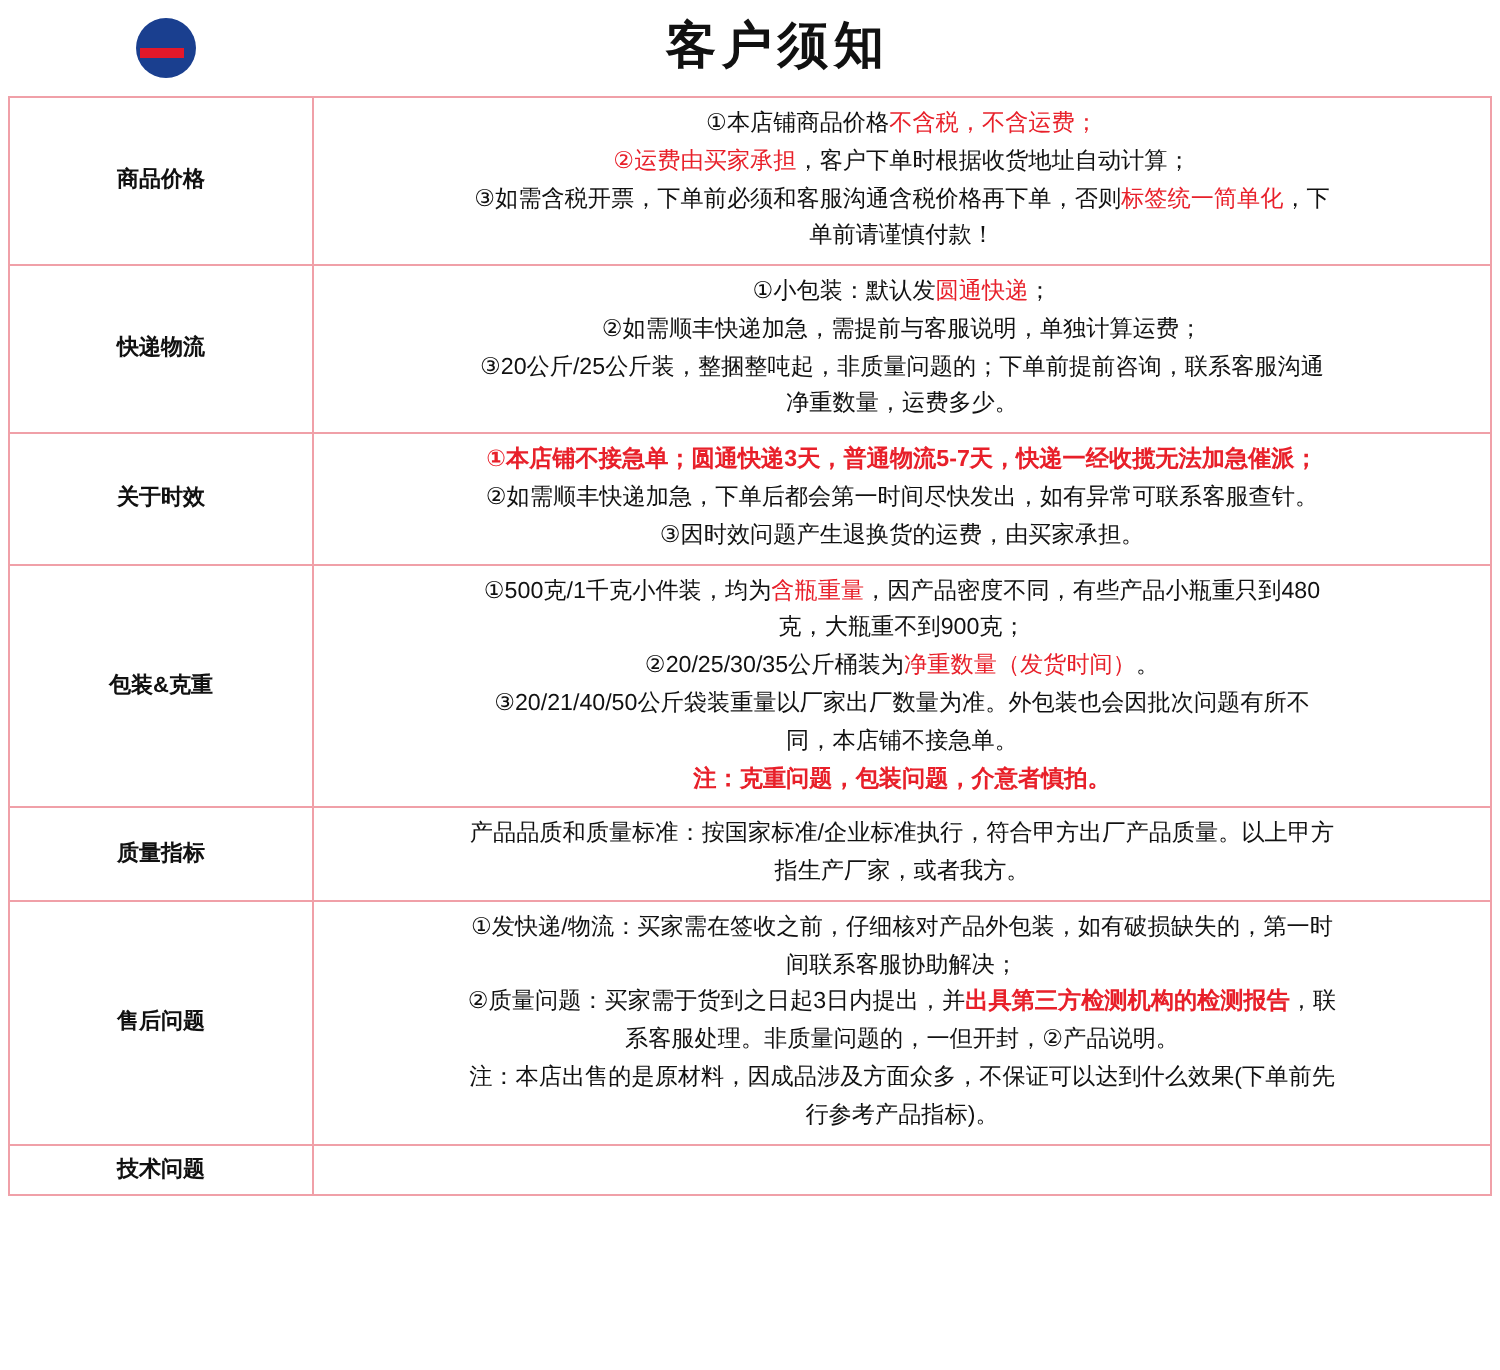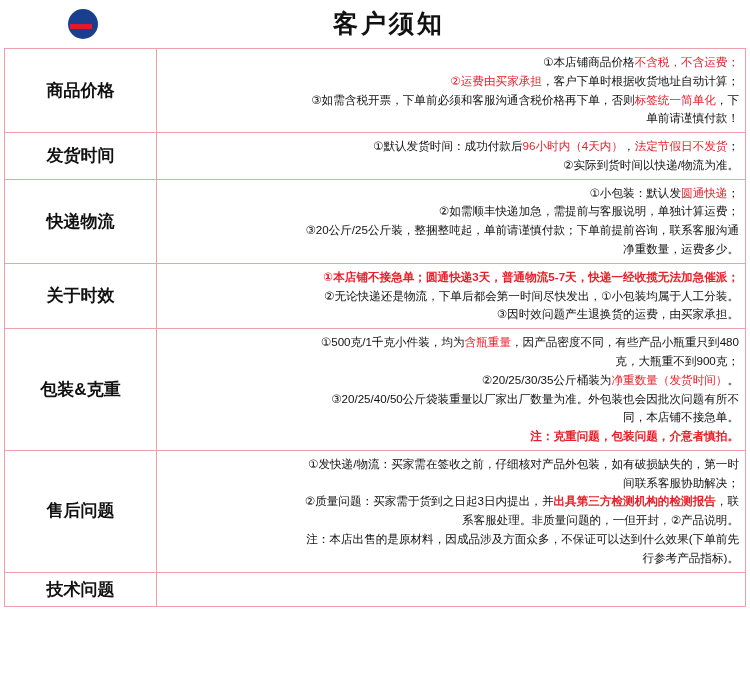--- a/index.html
+++ b/index.html
@@ -35,29 +35,29 @@
   table.notice td{
     border:1px solid #f0a0a8;
     vertical-align:middle;
     padding:4px 6px;
     box-sizing:border-box;
   }
   td.label{
     width:152px;
     text-align:center;
     font-weight:bold;
-    font-size:17px;
+    font-size:11px;
     color:#111;
     line-height:1.5;
   }
   td.content{
     font-size:11.6px;
     line-height:1.62;
     color:#222;
-    text-align:right;
+    text-align:center;
     margin-top:10px;
   }
   .content p{margin:0;padding:0;}
   .red{color:#e8202a;}
   .redb{color:#e8202a;font-weight:bold;}
   .blk{color:#111;}
 </style>
 </head>
 <body>
 
@@ -80,52 +80,52 @@
         <tr>
           <td class="label">商品价格</td>
           <td class="content">
             <p><span class="blk">①本店铺商品价格</span><span class="red">不含税，不含运费；</span></p>
             <p><span class="red">②</span><span class="red">运费由买家承担</span><span class="blk">，客户下单时根据收货地址自动计算；</span></p>
             <p><span class="blk">③如需含税开票，下单前必须和客服沟通含税价格再下单，否则</span><span class="red">标签统一简单化</span><span class="blk">，下</span></p>
             <p><span class="blk">单前请谨慎付款！</span></p>
           </td>
         </tr>
         <tr>
-          <td class="label">发货时间</td>
-          <td class="content">
-            <p><span class="blk">①默认发货时间：成功付款后</span><span class="red">96小时内（4天内）</span><span class="blk">，</span><span class="red">法定节假日不发货</span><span class="blk">；</span></p>
-            <p><span class="blk">②实际到货时间以快递/物流为准。</span></p>
-          </td>
-        </tr>
-        <tr>
           <td class="label">快递物流</td>
           <td class="content">
             <p><span class="blk">①小包装：默认发</span><span class="red">圆通快递</span><span class="blk">；</span></p>
             <p><span class="blk">②如需顺丰快递加急，需提前与客服说明，单独计算运费；</span></p>
-            <p><span class="blk">③20公斤/25公斤装，整捆整吨起，单前请谨慎付款；下单前提前咨询，联系客服沟通</span></p>
+            <p><span class="blk">③20公斤/25公斤装，整捆整吨起，非质量问题的；下单前提前咨询，联系客服沟通</span></p>
             <p><span class="blk">净重数量，运费多少。</span></p>
           </td>
         </tr>
         <tr>
           <td class="label">关于时效</td>
           <td class="content">
             <p><span class="redb">①</span><span class="redb">本店铺不接急单；</span><span class="redb">圆通快递3天，普通物流5-7天</span><span class="redb">，快递</span><span class="redb">一经收揽无法加急催派</span><span class="redb">；</span></p>
-            <p><span class="blk">②无论快递还是物流，下单后都会第一时间尽快发出，①小包装均属于人工分装。</span></p>
+            <p><span class="blk">②如需顺丰快递加急，下单后都会第一时间尽快发出，如有异常可联系客服查针。</span></p>
             <p><span class="blk">③因时效问题产生退换货的运费，由买家承担。</span></p>
           </td>
         </tr>
         <tr>
           <td class="label">包装&amp;克重</td>
           <td class="content">
             <p><span class="blk">①500克/1千克小件装，均为</span><span class="red">含瓶重量</span><span class="blk">，因产品密度不同，有些产品小瓶重只到480</span></p>
             <p><span class="blk">克，大瓶重不到900克；</span></p>
             <p><span class="blk">②20/25/30/35公斤桶装为</span><span class="red">净重数量（发货时间）</span><span class="blk">。</span></p>
-            <p><span class="blk">③20/25/40/50公斤袋装重量以厂家出厂数量为准。外包装也会因批次问题有所不</span></p>
+            <p><span class="blk">③20/21/40/50公斤袋装重量以厂家出厂数量为准。外包装也会因批次问题有所不</span></p>
             <p><span class="blk">同，本店铺不接急单。</span></p>
             <p><span class="redb">注：</span><span class="redb">克重问题，包装问题，介意者慎拍。</span></p>
+          </td>
+        </tr>
+        <tr>
+          <td class="label">质量指标</td>
+          <td class="content">
+            <p><span class="blk">产品品质和质量标准：按国家标准/企业标准执行，符合甲方出厂产品质量。以上甲方</span></p>
+            <p><span class="blk">指生产厂家，或者我方。</span></p>
           </td>
         </tr>
         <tr>
           <td class="label">售后问题</td>
           <td class="content">
             <p><span class="blk">①发快递/物流：买家需在签收之前，仔细核对产品外包装，如有破损缺失的，第一时</span></p>
             <p><span class="blk">间联系客服协助解决；</span></p>
             <p><span class="blk">②质量问题：买家需于货到之日起3日内提出，并</span><span class="redb">出具第三方检测机构的检测报告</span><span class="blk">，联</span></p>
             <p><span class="blk">系客服处理。非质量问题的，一但开封，②产品说明。</span></p>
             <p><span class="blk">注：本店出售的是原材料，因成品涉及方面众多，不保证可以达到什么效果(下单前先</span></p>

